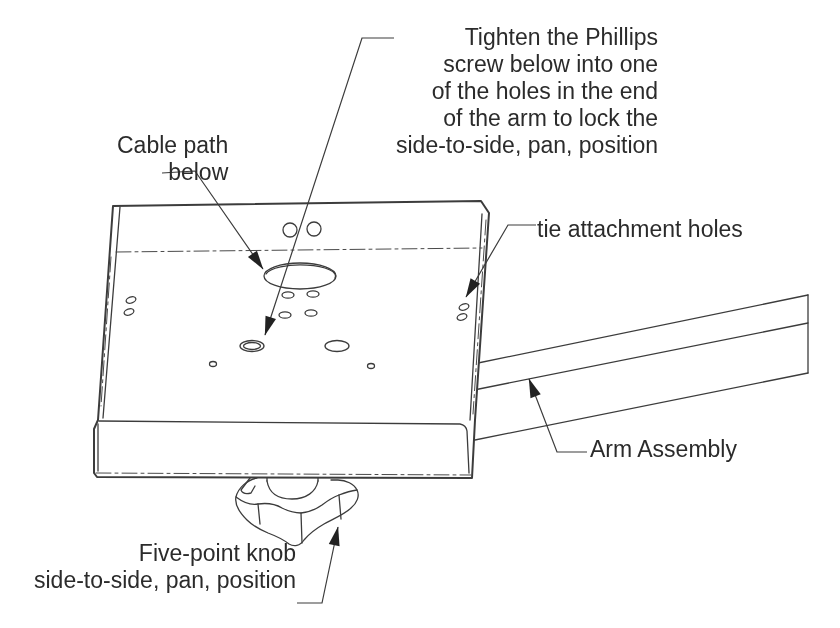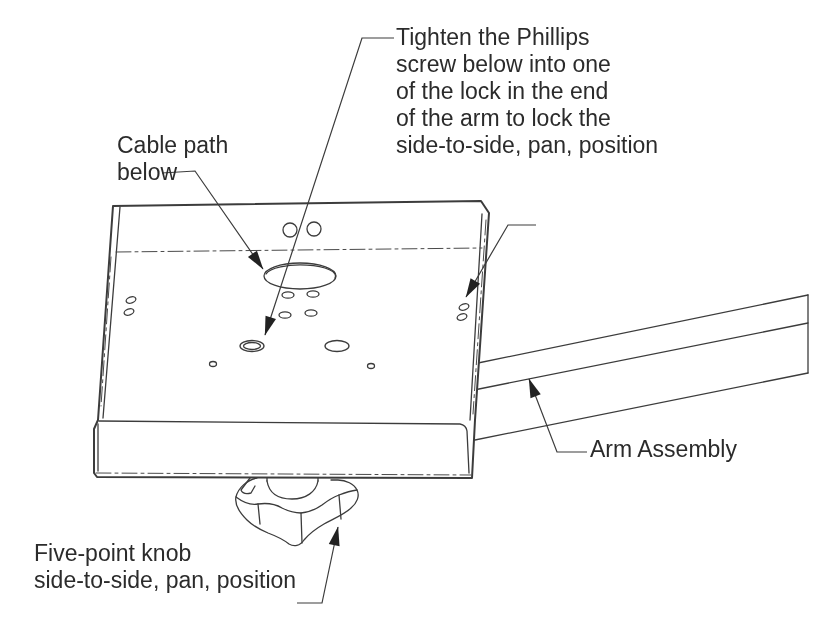--- a/index.html
+++ b/index.html
@@ -1,21 +1,21 @@
 <!DOCTYPE html>
 <html style="--bg: #ffffff; --line: #3c3c3c; --text: #2b2b2b; --arrow: #222222;"><head>
 <meta charset="utf-8">
 <style>
   :root{
     --bg:#ffffff; --line:#3c3c3c; --text:#2b2b2b; --arrow:#222222;
   }
   html,body{margin:0;padding:0;background:var(--bg);}
   #stage{
     position:relative;width:840px;height:628px;background:var(--bg);
-    overflow:hidden;font-family:"Liberation Sans",sans-serif;
+    overflow:hidden;font-family:"Liberation Sans",sans-serif;text-align:right;
   }
   svg{position:absolute;left:0;top:0;}
   .label{
     position:absolute;color:var(--text);
     font-size:23px;line-height:27px;letter-spacing:0px;white-space:nowrap;
   }
   .art{stroke:var(--line);fill:none;stroke-width:1.3;stroke-linecap:round;stroke-linejoin:round;}
   .thick{stroke-width:2;}
   .cline{stroke:#4a4a4a;stroke-width:1;stroke-dasharray:15 4 3 4;}
   .leader{stroke:var(--line);stroke-width:1.2;fill:none;}
@@ -115,31 +115,32 @@
       <path class="leader" marker-end="url(#ah)" d="M 162,173 L 195,171 L 263,269"></path>
       <path class="leader" marker-end="url(#ah)" d="M 536,225 L 508,225 L 466,297"></path>
       <path class="leader" marker-end="url(#ah)" d="M 587,452 L 557,452 L 529,379"></path>
       <path class="leader" marker-end="url(#ah)" d="M 297,603 L 322,603 L 338,527"></path>
     </g>
   </svg>
 
   <div class="label" style="left:396px;top:24px">
     <div>Tighten the Phillips</div>
     <div>screw below into one</div>
-    <div>of the lock in the end</div>
+    <div>of the holes in the end</div>
     <div>of the arm to lock the</div>
     <div>side-to-side, pan, position</div>
   </div>
 
   <div class="label" style="left:117px;top:132px">
     <div>Cable path</div>
     <div>below</div>
   </div>
 
   <div class="label" style="left:537px;top:216px">
+    <div>tie attachment holes</div>
   </div>
 
   <div class="label" style="left:590px;top:436px">
     <div>Arm Assembly</div>
   </div>
 
   <div class="label" style="left:34px;top:540px">
     <div>Five-point knob</div>
     <div>side-to-side, pan, position</div>
   </div>

